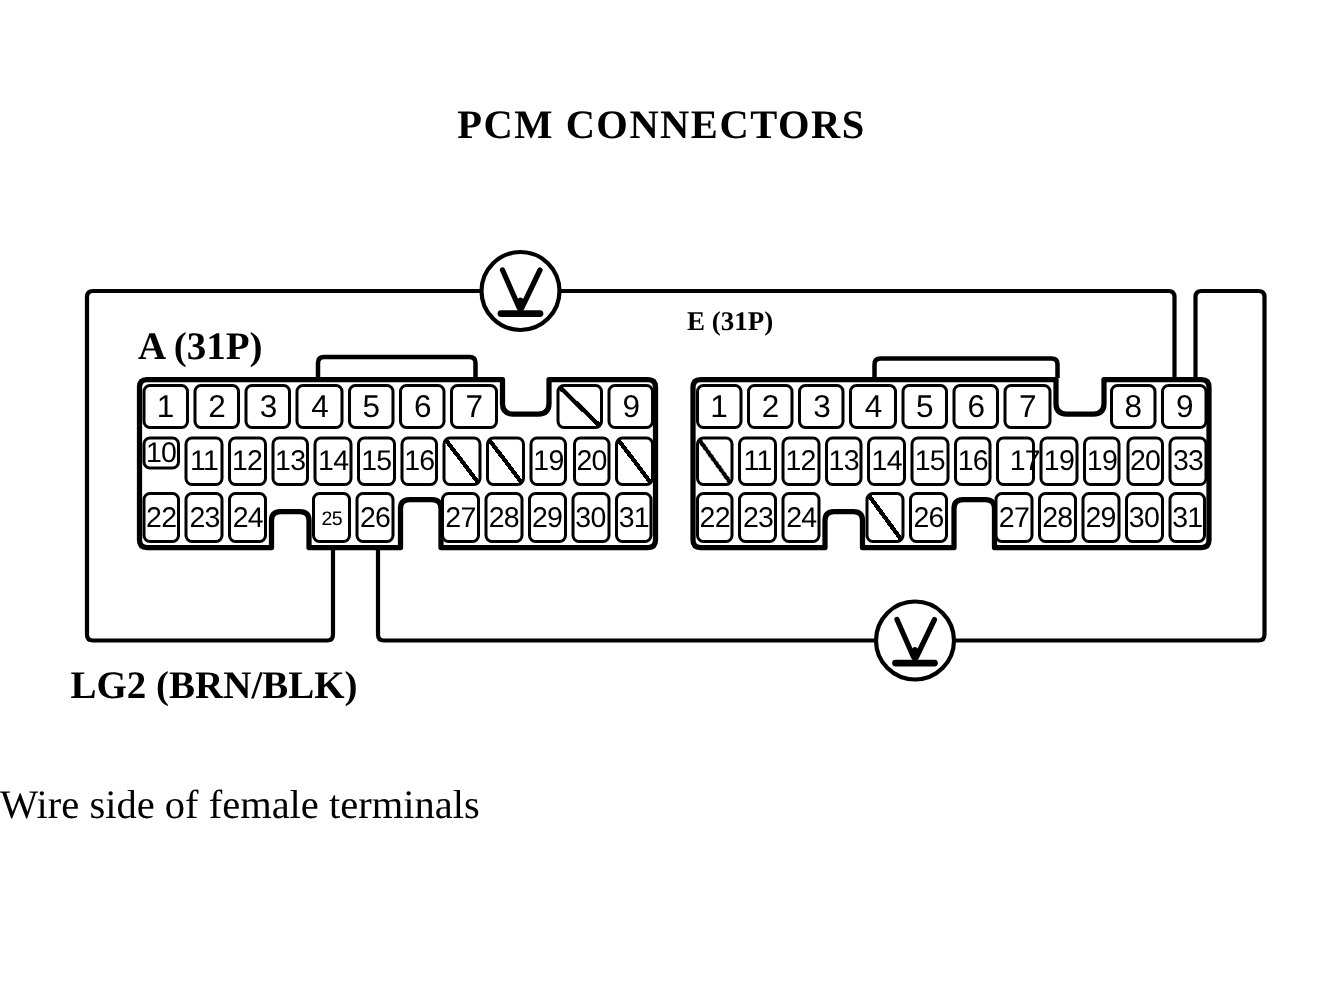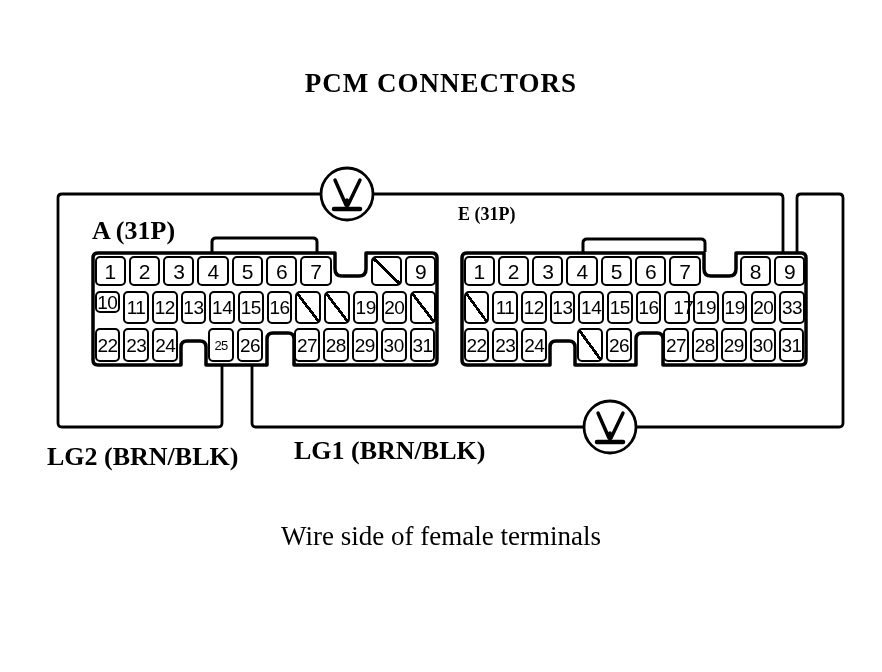--- a/index.html
+++ b/index.html
@@ -6,21 +6,21 @@
   #stage{position:relative;width:882px;height:672px;background:#fff;overflow:hidden;
          font-family:"Liberation Sans",sans-serif;color:#000;}
   #wiring{position:absolute;left:0;top:0;z-index:1;}
   .lbl{position:absolute;z-index:4;font-weight:bold;white-space:nowrap;letter-spacing:0px;font-family:Liberation Serif, serif;}
   .title{left:0;right:0;top:68px;text-align:center;font-size:27px;letter-spacing:1px;}
   .bksw{left:530px;top:150px;font-size:26px;}
   .conn-a{left:92px;top:204px;font-size:26px;margin-top:12px;}
   .conn-e{left:458px;top:204px;font-size:18px;}
   .lg2{left:31px;top:442px;font-size:26px;margin-left:16px;}
   .lg1{left:294px;top:436px;font-size:26px;}
-  .note{left:0;right:0;top:521px;text-align:center;font-weight:normal;font-size:27px;}
+  .note{left:0;right:0;top:521px;text-align:left;font-weight:normal;font-size:27px;}
   .gcode{left:36px;top:570px;font-weight:normal;font-size:23px;letter-spacing:0.5px;}
   .pin{position:absolute;z-index:3;box-sizing:border-box;border:2px solid #000;border-radius:5px;
        background:#fff;display:flex;align-items:center;justify-content:center;
        letter-spacing:-0.5px;line-height:1;color:#000;}
   .pin.slash{background-image:linear-gradient(to top right,
        transparent 46%, #000 46%, #000 54%, transparent 54%);}
 </style>
 </head>
 <body>
 
@@ -57,21 +57,20 @@
     <path d="M 467,253 H 704 V 269 Q 704,276 711,276 H 729 Q 736,276 736,269 V 253 H 801
              Q 806,253 806,258 V 360 Q 806,365 801,365 H 663 V 339 Q 663,333 657,333 H 642
              Q 636,333 636,339 V 365 H 575 V 347 Q 575,341 569,341 H 556 Q 550,341 550,347
              V 365 H 467 Q 462,365 462,360 V 258 Q 462,253 467,253 Z" fill="#fff" stroke="#000" stroke-width="3.5" stroke-linejoin="round"></path>
   </svg>
 
   <div class="lbl title">PCM CONNECTORS</div>
   <div class="lbl conn-a">A (31P)</div>
   <div class="lbl conn-e">E (31P)</div>
   <div class="lbl lg2">LG2 (BRN/BLK)</div>
-  <div class="lbl lg1">LG1 (BRN/BLK)</div>
   <div class="lbl note">Wire side of female terminals</div>
 
 <div class="pin" style="left: 94.5px; top: 256px; width: 31.3px; height: 30px; font-size: 21px;">1</div>
     <div class="pin" style="left: 128.8px; top: 256px; width: 31.3px; height: 30px; font-size: 21px;">2</div>
     <div class="pin" style="left: 163.1px; top: 256px; width: 31.3px; height: 30px; font-size: 21px;">3</div>
     <div class="pin" style="left: 197.4px; top: 256px; width: 31.3px; height: 30px; font-size: 21px;">4</div>
     <div class="pin" style="left: 231.7px; top: 256px; width: 31.3px; height: 30px; font-size: 21px;">5</div>
     <div class="pin" style="left: 266px; top: 256px; width: 31.3px; height: 30px; font-size: 21px;">6</div>
     <div class="pin" style="left: 300.3px; top: 256px; width: 31.3px; height: 30px; font-size: 21px;">7</div>
     <div class="pin slash" style="left: 370.6px; top: 256px; width: 31.3px; height: 30px; font-size: 21px;"></div>

